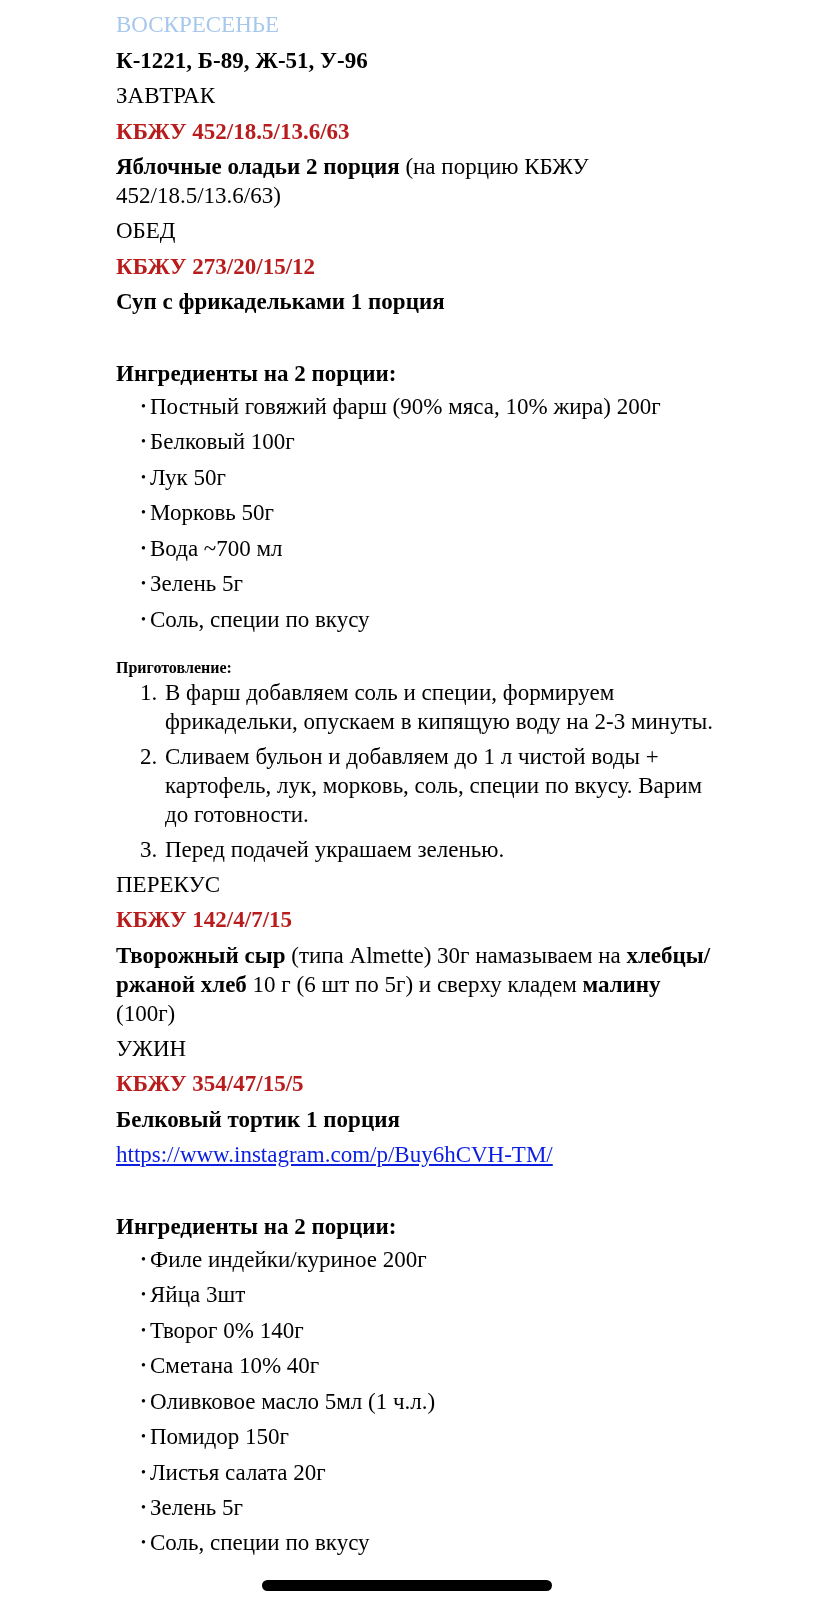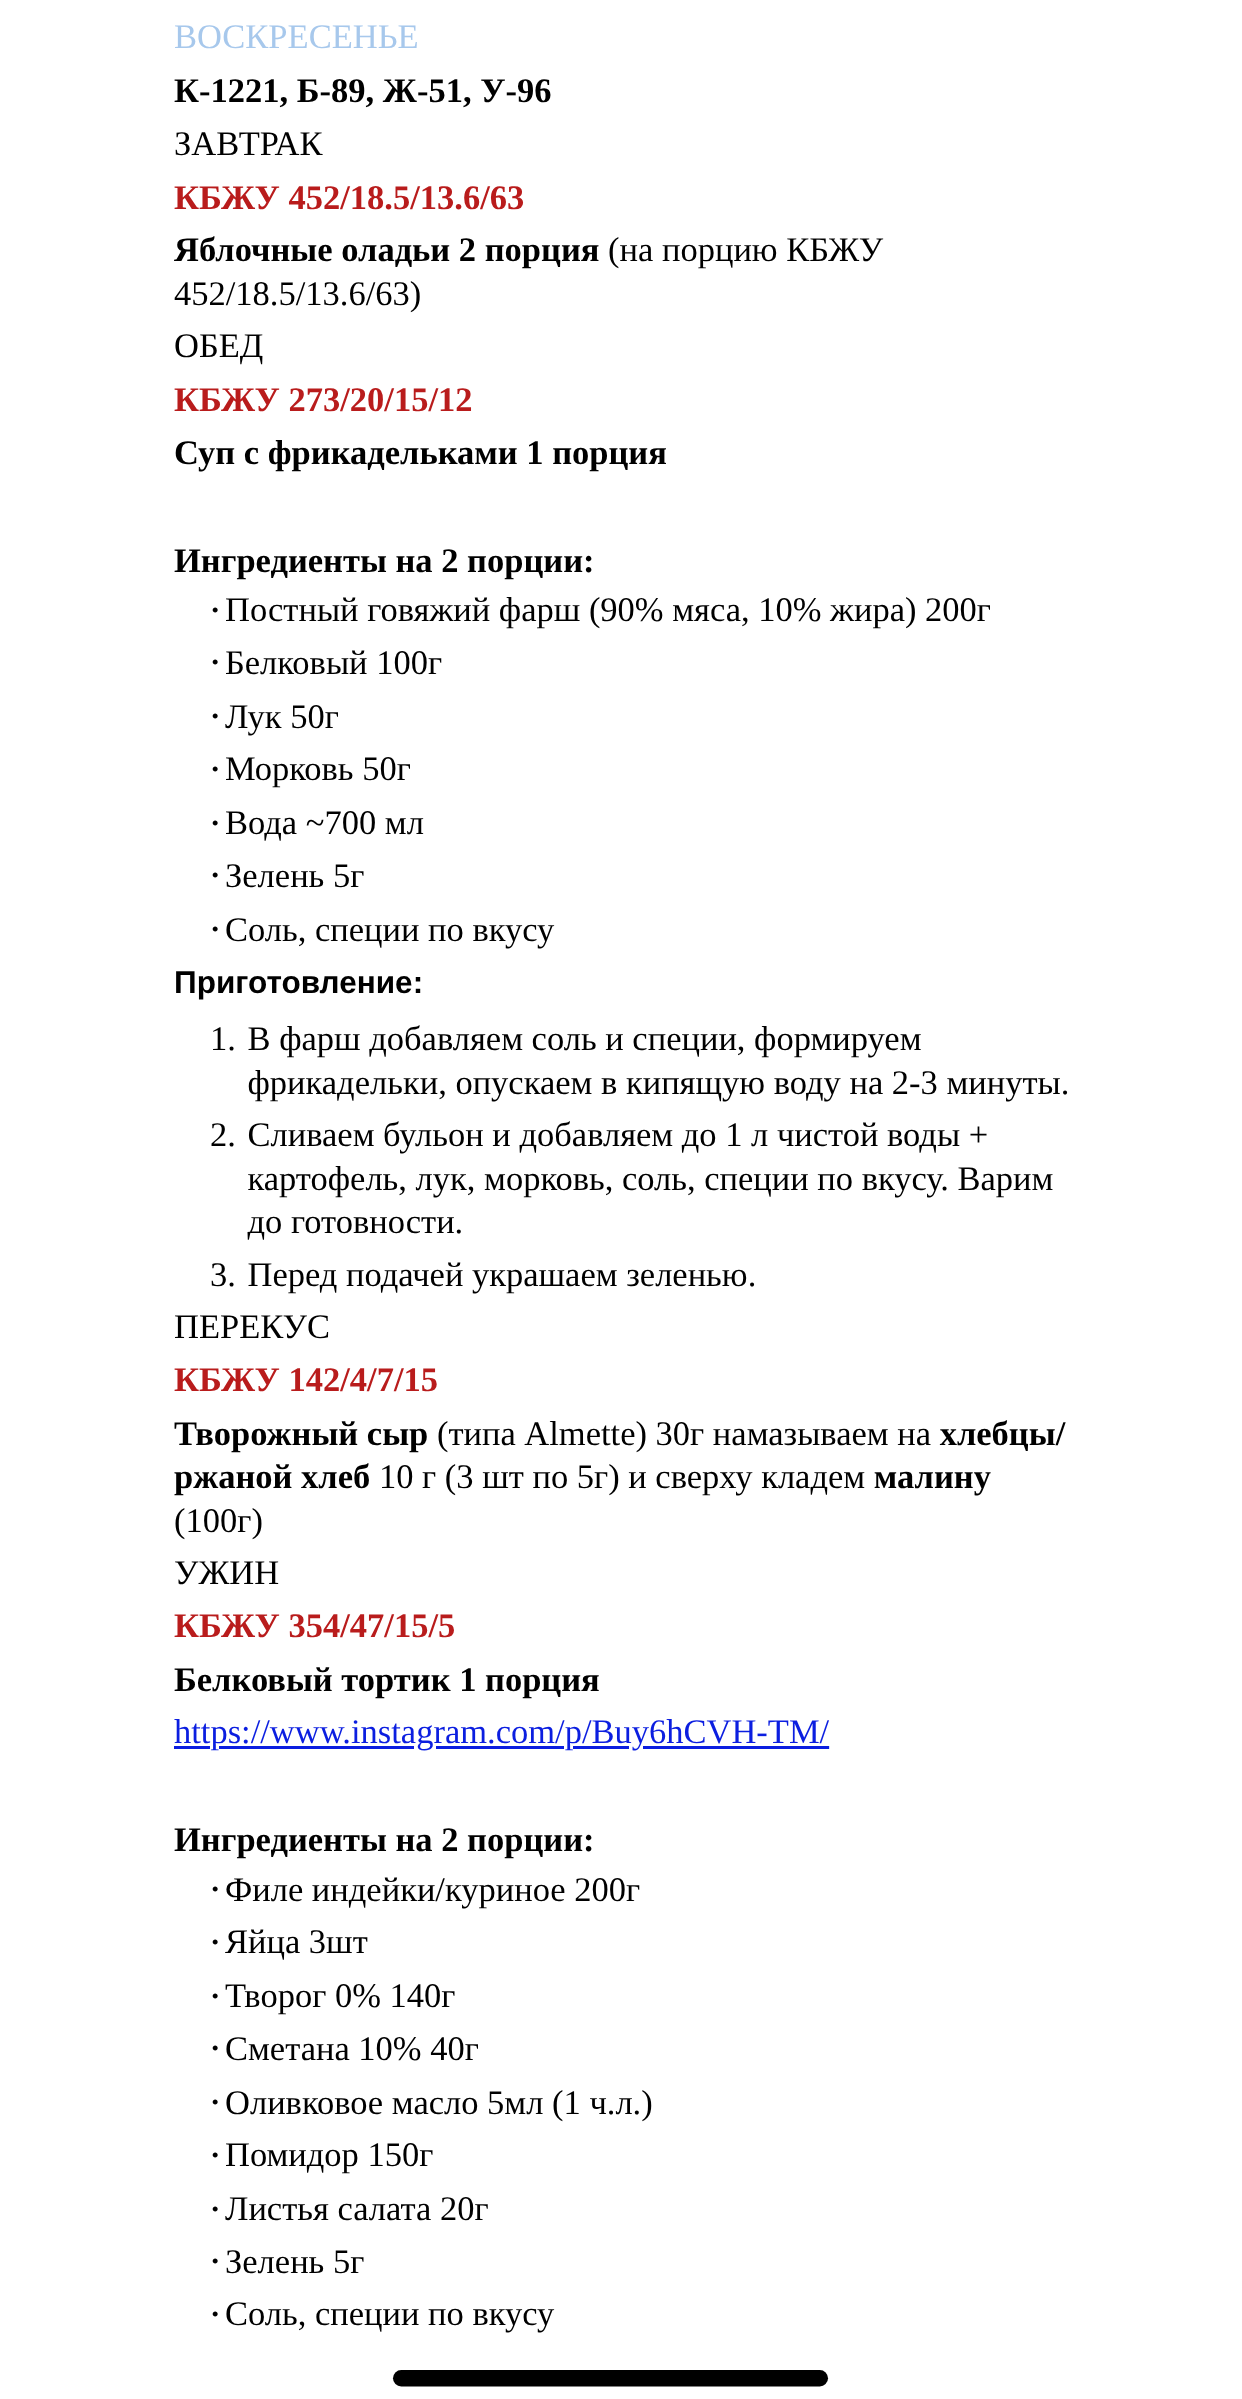--- a/index.html
+++ b/index.html
@@ -7,21 +7,21 @@
     width: 828px; height: 1599px; overflow: hidden; position: relative;
     font-family: "Liberation Serif", "DejaVu Serif", serif;
     color: #000000;
     font-size: 23px;
   }
   .content { position: absolute; left: 116px; top: 0; width: 660px; }
   .line { position: absolute; left: 0; white-space: nowrap; line-height: 29px; }
   .day { color: #a7c8ec; }
   .bold { font-weight: bold; }
   .kbju { color: #b91c1c; font-weight: bold; }
-  .mono { font-family: Liberation Sans, sans-serif; font-weight: bold; font-size: 21px; }
+  .mono { font-family: Liberation Serif, serif; font-weight: bold; font-size: 16px; margin-top: 12px; }
   .bullet { position: absolute; left: 25px; white-space: nowrap; line-height: 26px; }
   .bullet .dot { display: inline-block; width: 9px; font-size: 14px; vertical-align: 3px; }
   .step { position: absolute; left: 24px; width: 630px; line-height: 29px; }
   .step .num { position: absolute; left: 0; }
   .step .txt { display: block; padding-left: 25px; }
   a.link { color: #1a0dab; color: #0b1ee0; }
   .home-indicator {
     position: absolute; left: 262px; top: 1580px; width: 290px; height: 11px;
     background: #000000; border-radius: 6px;
   }
@@ -71,21 +71,21 @@
     <span class="num">3.</span>
     <span class="txt">Перед подачей украшаем зеленью.</span>
   </div>
 
   <div class="line" style="top:870px">ПЕРЕКУС</div>
   <div class="line kbju" style="top:905px">КБЖУ 142/4/7/15</div>
   <div class="line" style="top:941px">
     <span class="bold">Творожный сыр</span><span> (типа Almette) 30г намазываем на </span><span class="bold">хлебцы/</span>
   </div>
   <div class="line" style="top:970px">
-    <span class="bold">ржаной хлеб</span><span> 10 г (3 шт по 5г) и сверху кладем </span><span class="bold">малину</span>
+    <span class="bold">ржаной хлеб</span><span> 10 г (6 шт по 5г) и сверху кладем </span><span class="bold">малину</span>
   </div>
   <div class="line" style="top:999px">(100г)</div>
 
   <div class="line" style="top:1034px">УЖИН</div>
   <div class="line kbju" style="top:1069px">КБЖУ 354/47/15/5</div>
   <div class="line bold" style="top:1105px">Белковый тортик 1 порция</div>
   <div class="line" style="top:1140px">
     <a class="link" href="#">https://www.instagram.com/p/Buy6hCVH-TM/</a>
   </div>
   <div class="line bold" style="top:1212px">Ингредиенты на 2 порции:</div>

